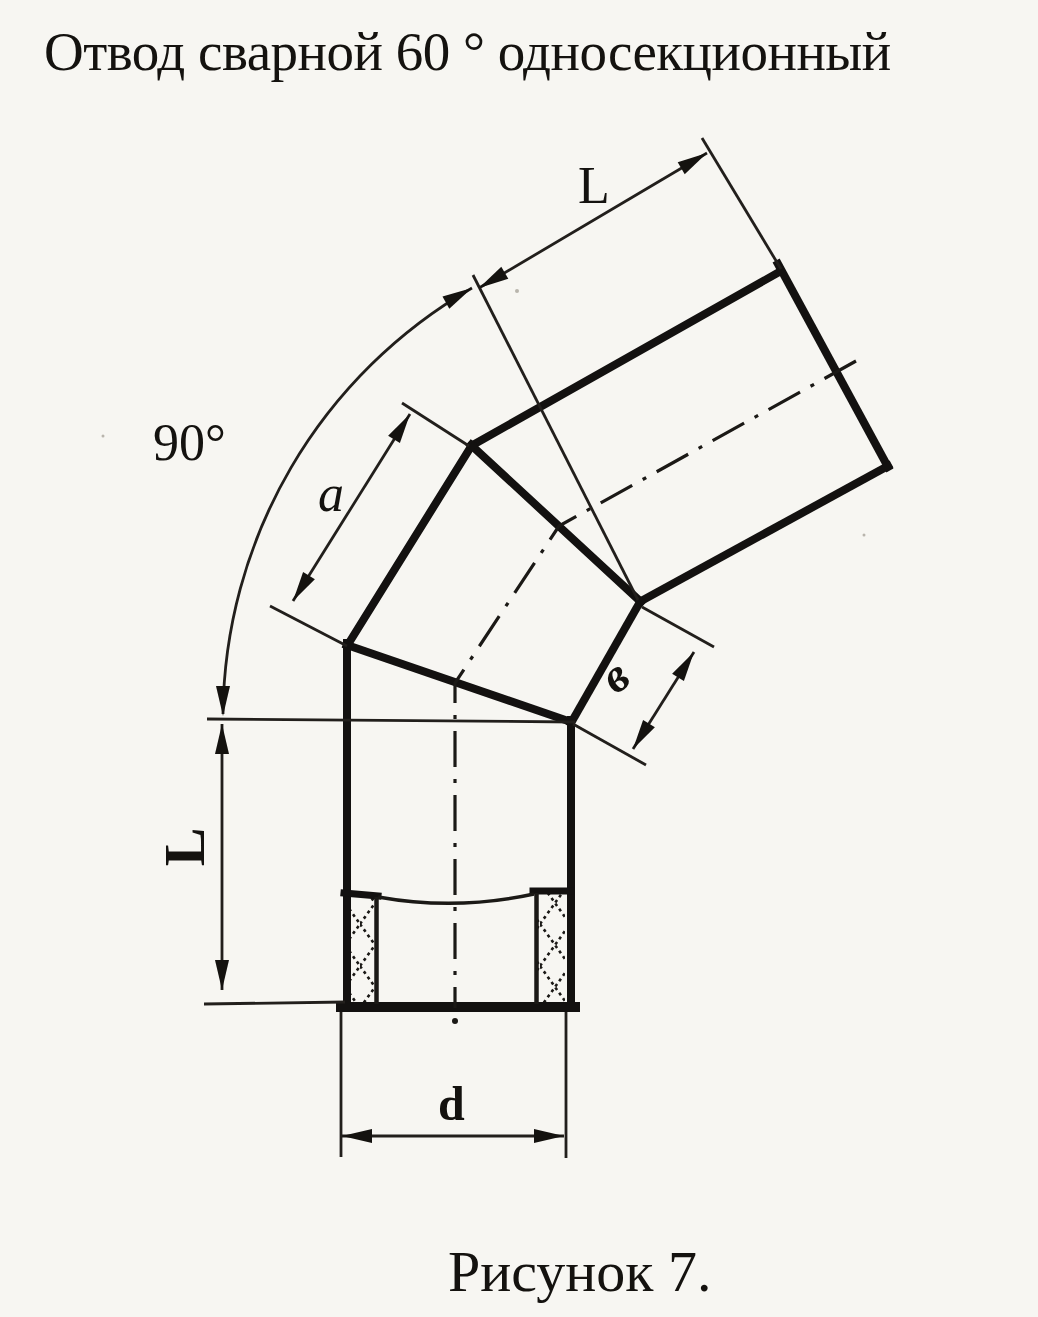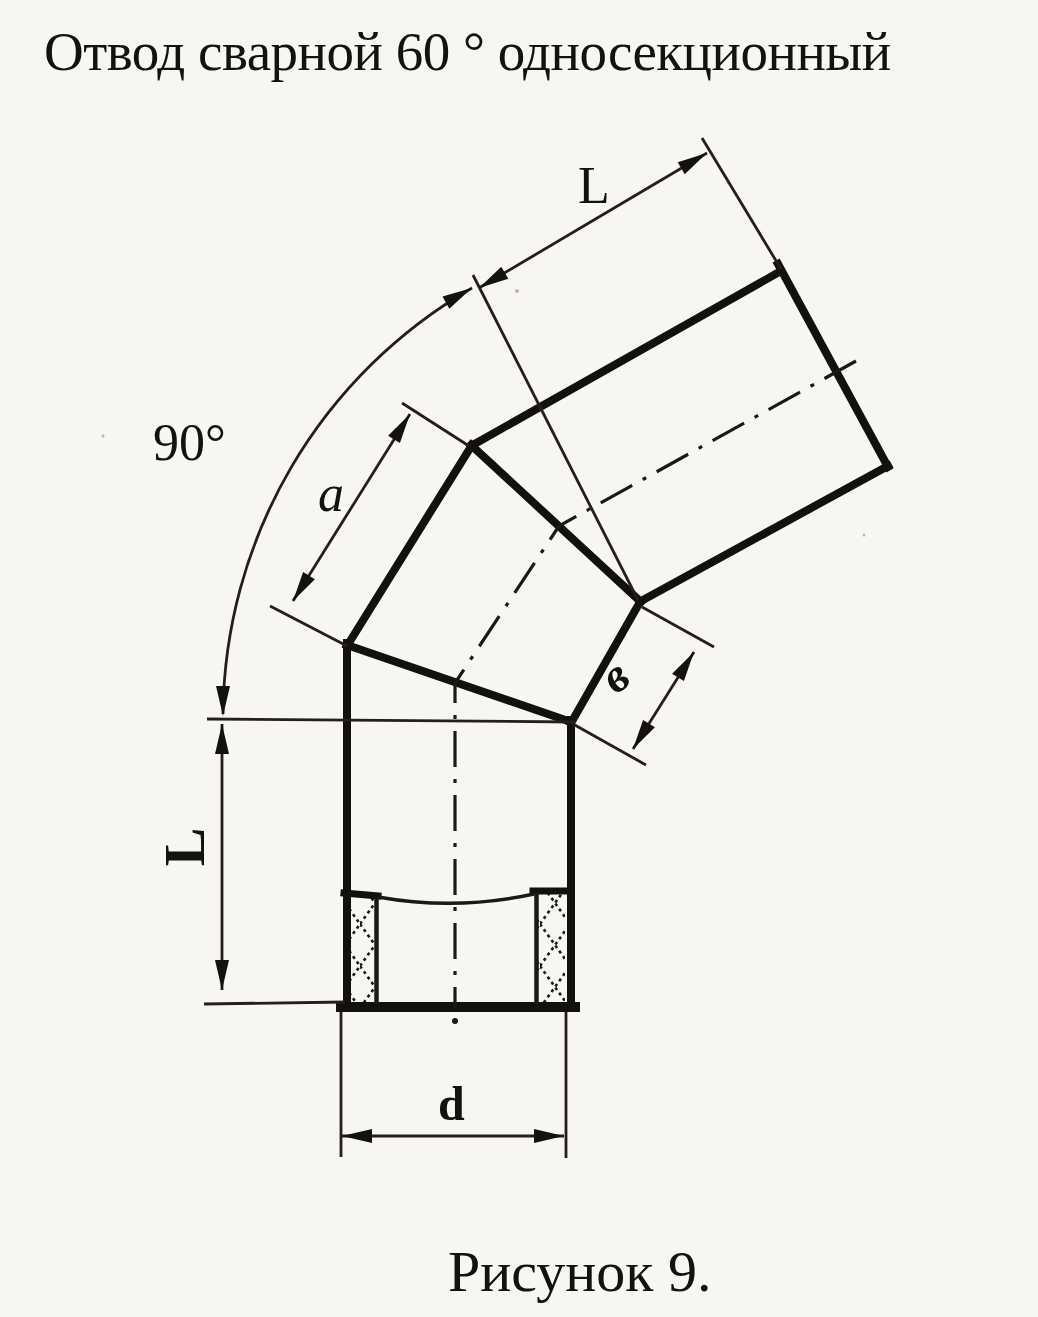--- a/index.html
+++ b/index.html
@@ -138,14 +138,14 @@
 
   <div class="drawing-title">Отвод сварной 60 ° односекционный</div>
 
   <div class="dim-label lbl-angle">90°</div>
   <div class="dim-label lbl-L-top">L</div>
   <div class="dim-label lbl-L-left">L</div>
   <div class="dim-label lbl-a">a</div>
   <div class="dim-label lbl-v">в</div>
   <div class="dim-label lbl-d">d</div>
 
-  <div class="figure-caption">Рисунок 9.</div>
+  <div class="figure-caption">Рисунок 7.</div>
 </div>
 
 </body></html>

